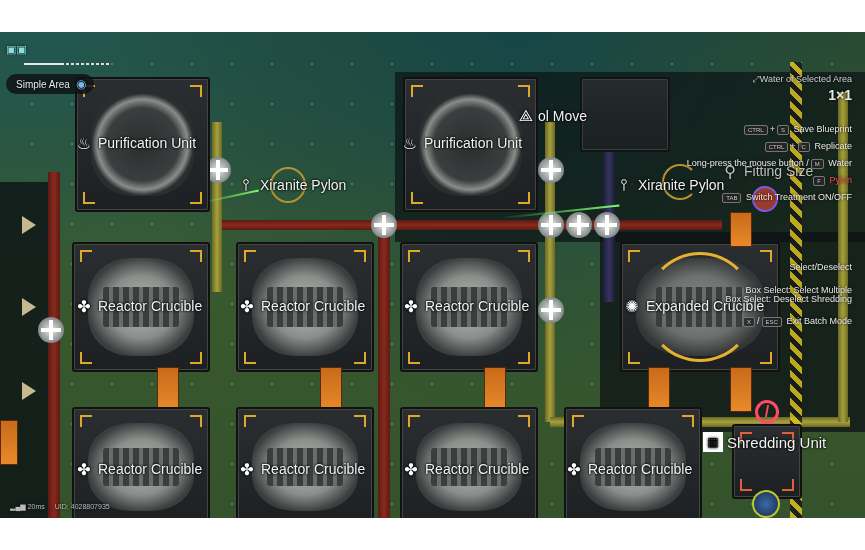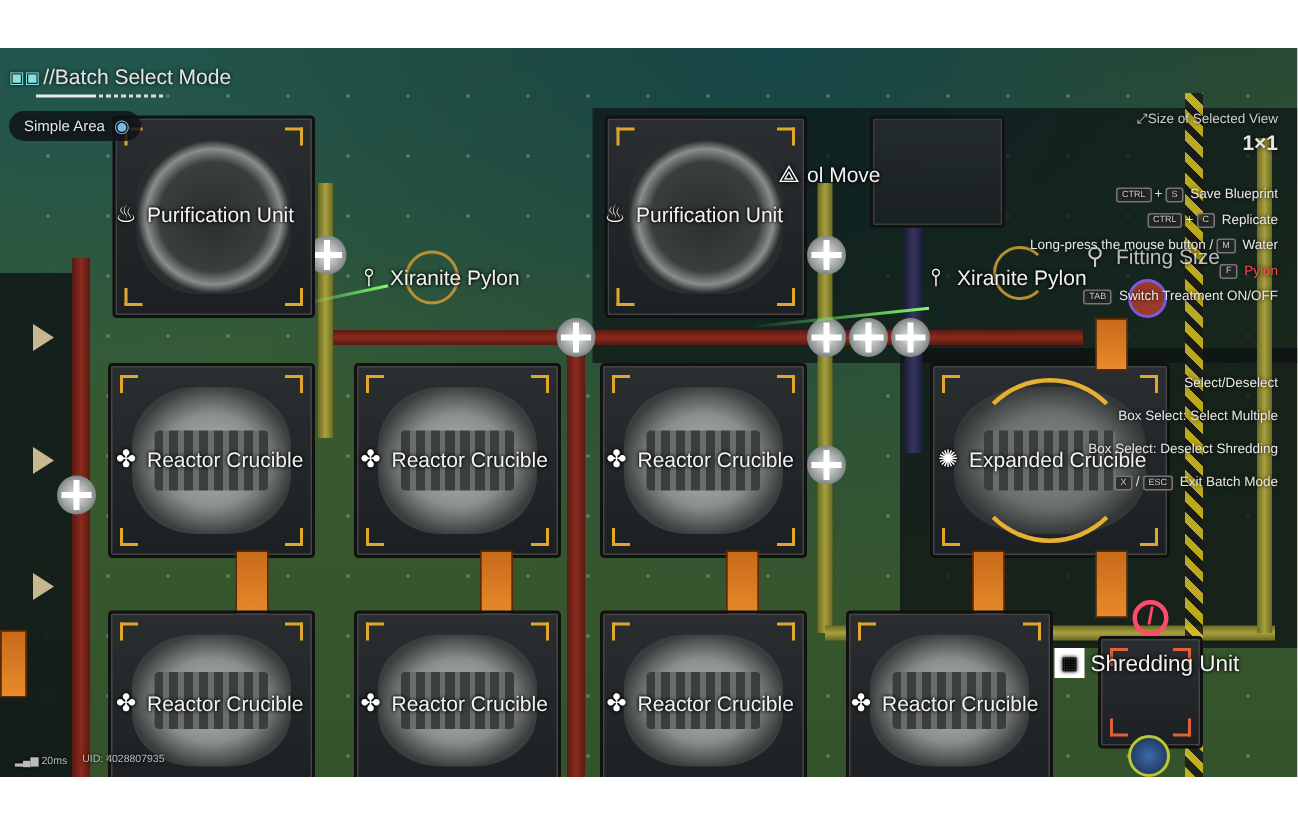--- a/index.html
+++ b/index.html
@@ -234,31 +234,30 @@
       <span class="ico">✤</span>
       <span>Reactor Crucible</span>
     </div>
   <div class="label" style="left:703px;top:400px;font-size:15px">
       <span class="ico" style="background:#fff;color:#000;font-size:12px;width:20px;height:20px">▦</span>
       <span>Shredding Unit</span>
     </div>
 
   <div class="hud" style="left:6px;top:11px;font-size:14px;display:flex;align-items:center;gap:2px">
     <span style="font-size:11px;color:#8ae0e0">▣▣</span>
-    <span>//Batch Select Mode</span>
   </div>
   <div style="position:absolute;left:24px;top:31px;width:40px;height:2px;background:#e8e8e8"></div>
   <div style="position:absolute;left:66px;top:31px;width:44px;height:2px;background:repeating-linear-gradient(90deg,#ddd 0 3px,transparent 3px 5px)"></div>
   <div class="hud" style="left:6px;top:42px;background:rgba(15,20,22,.85);border-radius:10px;padding:3px 8px 3px 10px;font-size:10px;display:flex;align-items:center;gap:6px">
     <span>Simple Area</span>
     <span style="color:#7ab8e8;font-size:12px">◉</span>
   </div>
 
   <div class="hud" style="right:13px;top:42px;font-size:9px;color:#cfcfcf">
-    <span>⤢</span><span>Size of Selected View</span>
+    <span>⤢</span><span>Water of Selected Area</span>
   </div>
   <div class="hud" style="right:13px;top:55px;font-size:14px;font-weight:bold">1×1</div>
 
   <div class="hint" style="top:92px">
     <span class="key">CTRL</span>+<span class="key">S</span>
     <span>Save Blueprint</span>
   </div>
   <div class="hint" style="top:109px">
     <span class="key">CTRL</span>+<span class="key">C</span>
     <span>Replicate</span>
@@ -268,24 +267,24 @@
     <span>Water</span>
   </div>
   <div class="hint red" style="top:143px">
     <span class="key">F</span>
     <span>Pylon</span>
   </div>
   <div class="hint" style="top:160px">
     <span class="key">TAB</span>
     <span>Switch Treatment ON/OFF</span>
   </div>
-  <div class="hint" style="top:218px">
+  <div class="hint" style="top:230px">
     <span>Select/Deselect</span>
   </div>
-  <div class="hint" style="top:240px">
+  <div class="hint" style="top:253px">
     <span>Box Select: Select Multiple</span>
   </div>
   <div class="hint" style="top:262px">
     <span>Box Select: Deselect Shredding</span>
   </div>
   <div class="hint" style="top:284px">
     <span class="key">X</span>/<span class="key">ESC</span>
     <span>Exit Batch Mode</span>
   </div>
 

